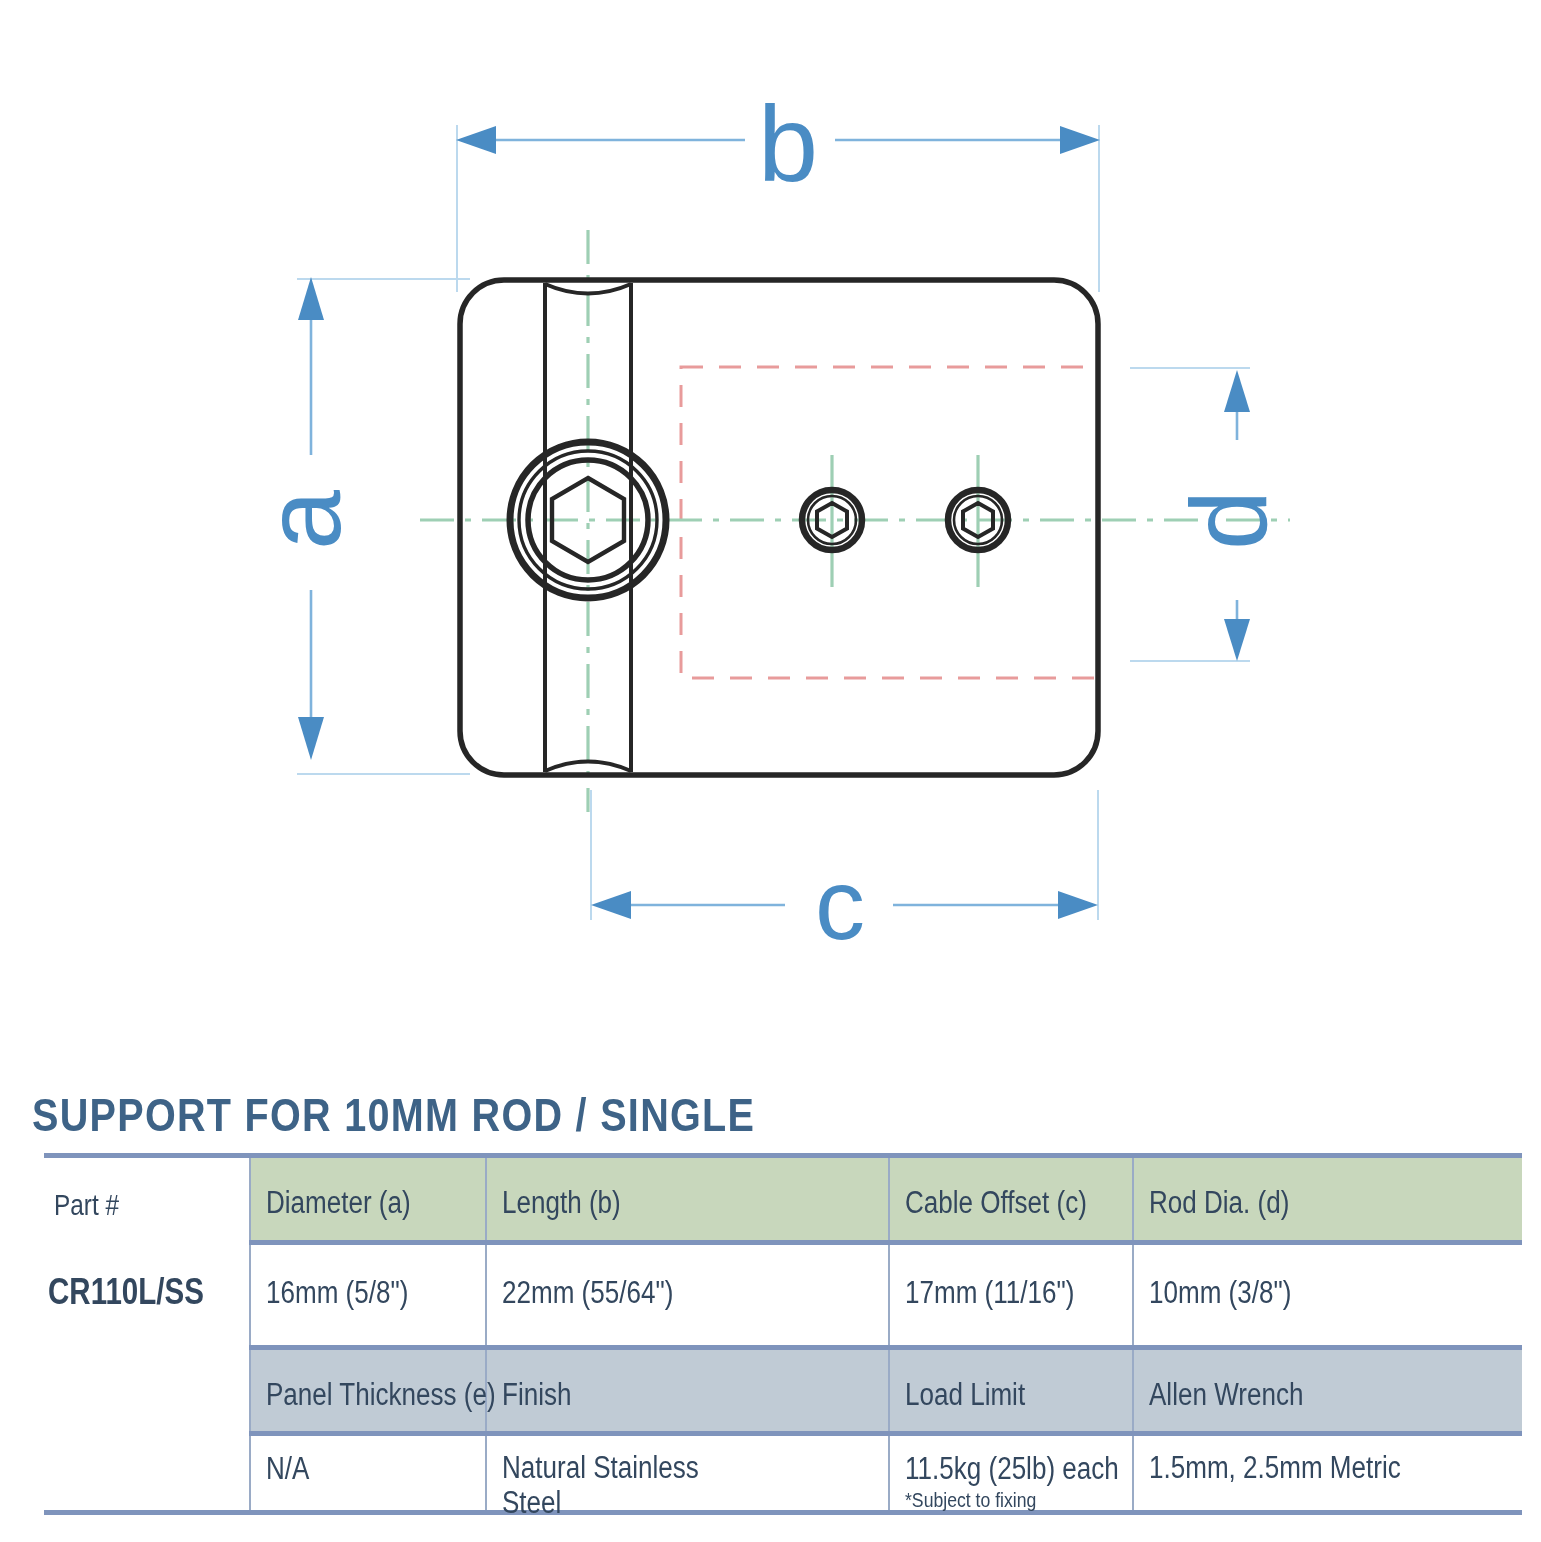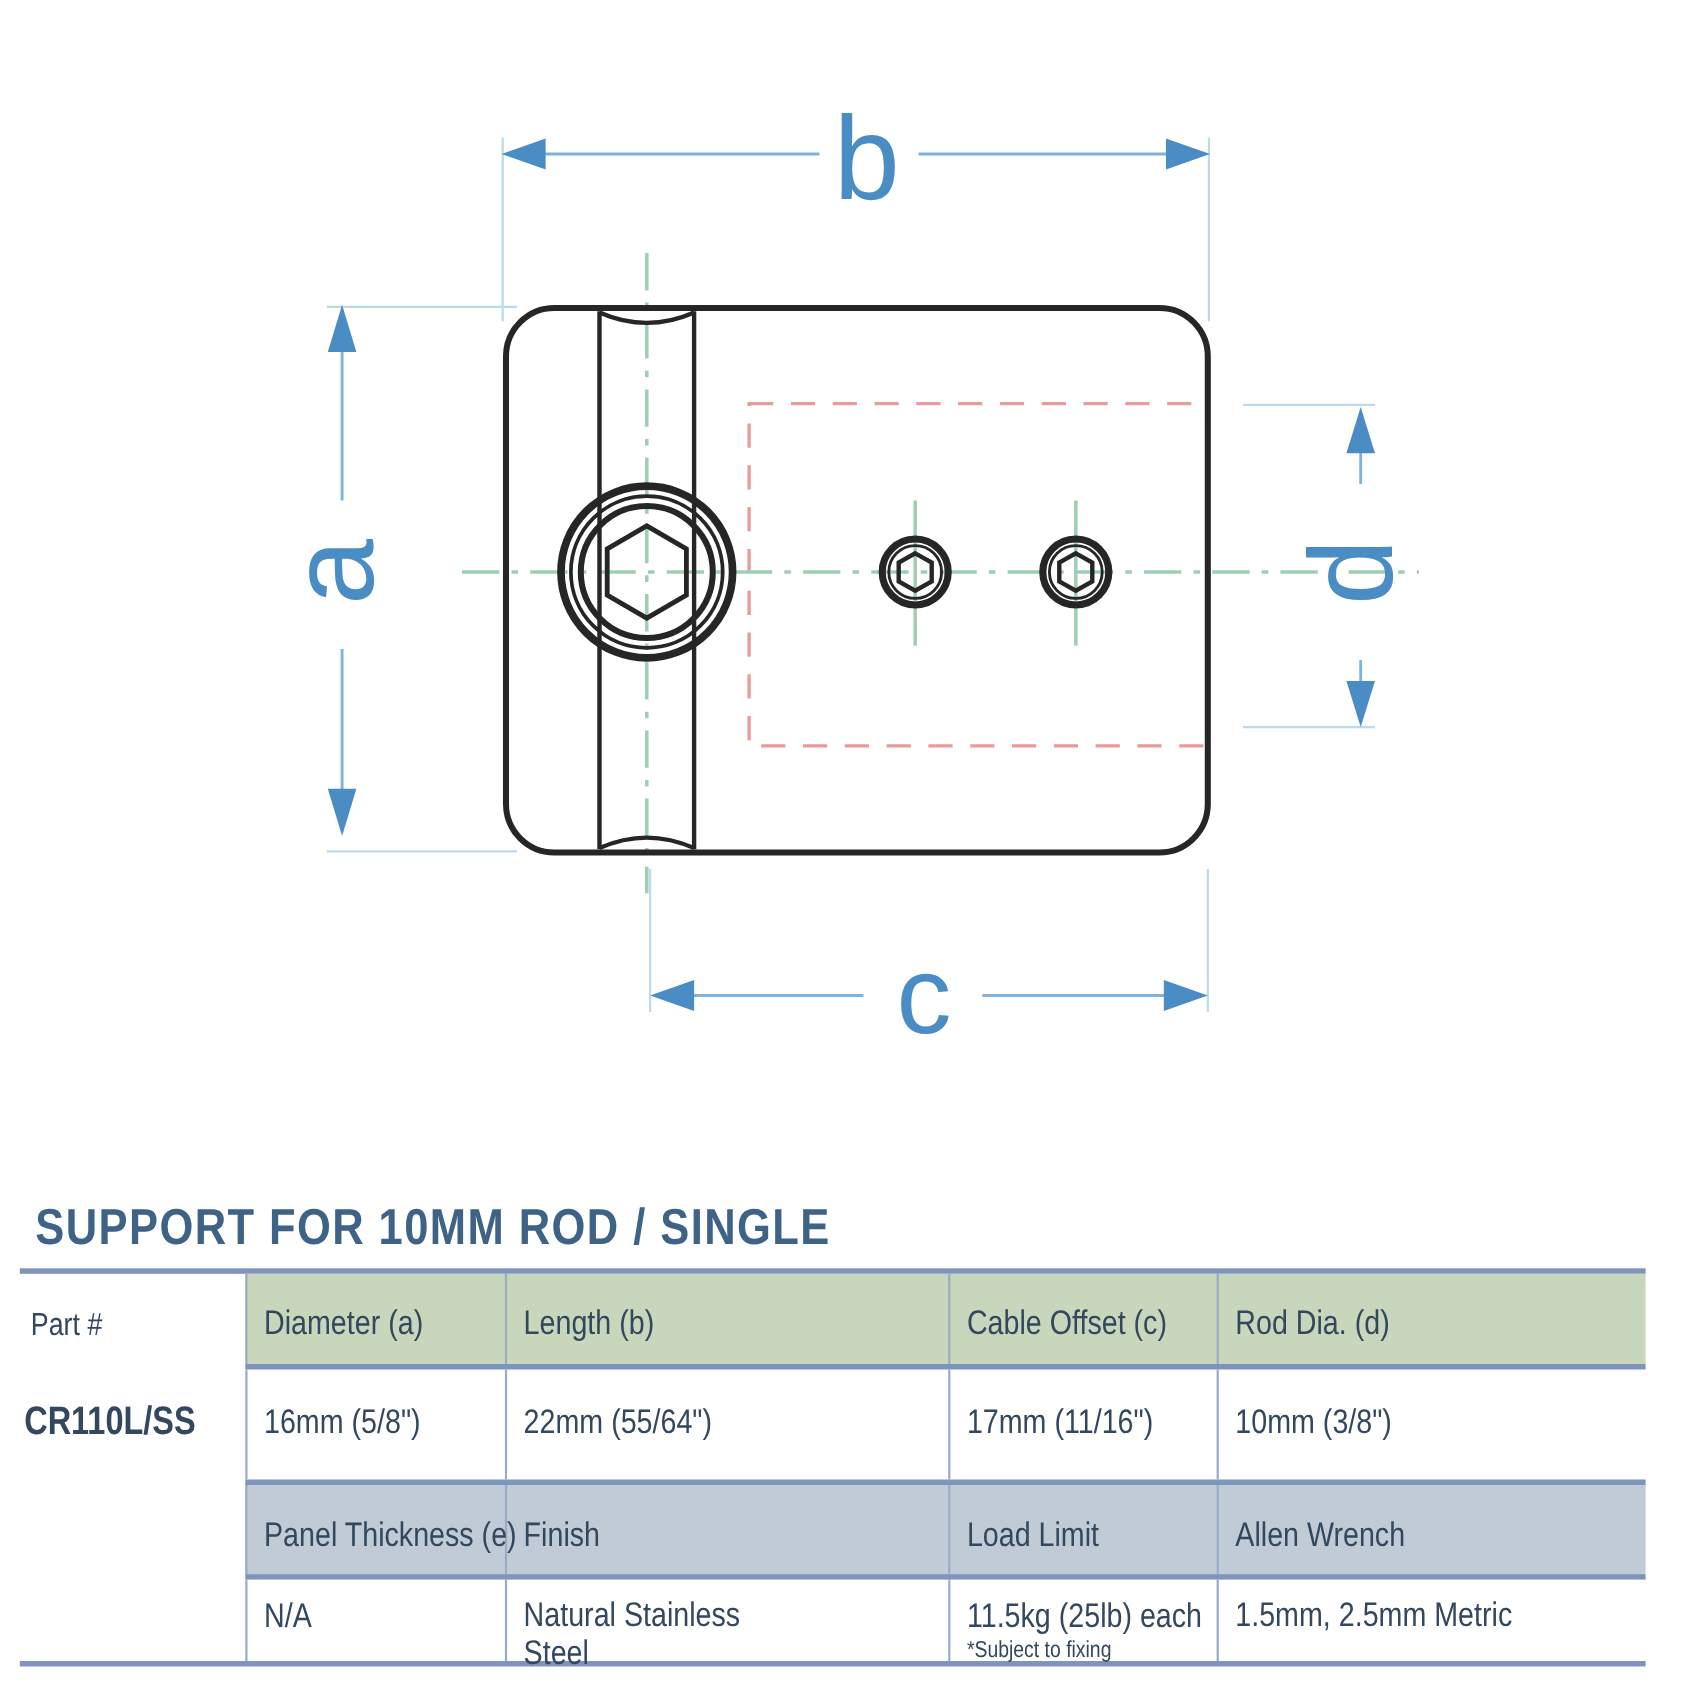--- a/index.html
+++ b/index.html
@@ -25,21 +25,21 @@
     font-family:"Liberation Sans", sans-serif;
     font-size:46px;
     font-weight:bold;
     letter-spacing:1.5px;
     color:#3e6387;
     white-space:nowrap;
     transform:scaleX(0.86);
     transform-origin:left center;
   }
   #spec-table{
-    position:absolute;left:18px;top:113px;width:1478px;height:365px;
+    position:absolute;left:44px;top:113px;width:1478px;height:365px;
   }
   .rule{
     position:absolute;left:0;width:1478px;height:5px;background:#7f94bc;
   }
   .rule.top{top:0px;}
   .rule.mid1{top:87px;left:205px;width:1273px;}
   .rule.mid2{top:192px;left:205px;width:1273px;}
   .rule.mid3{top:278px;left:205px;width:1273px;}
   .rule.bottom{top:357px;}
 

